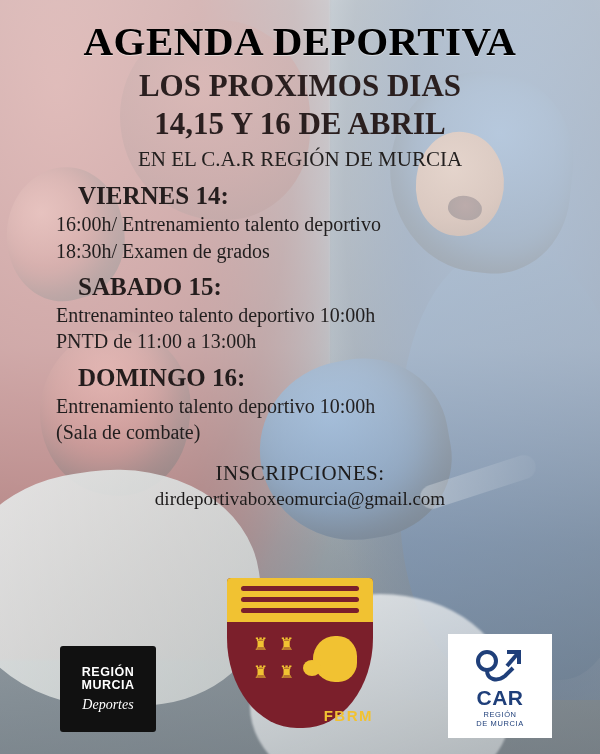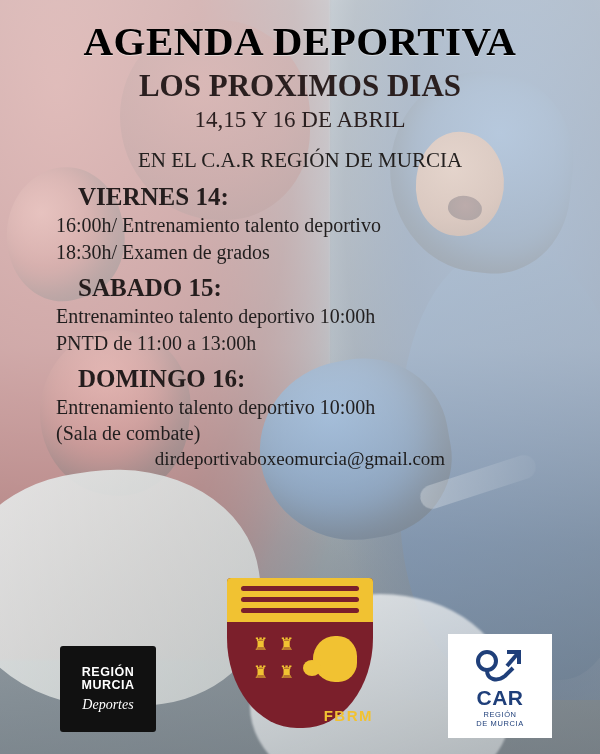--- a/index.html
+++ b/index.html
@@ -147,31 +147,31 @@
     text-shadow: 0 1px 0 rgba(255,255,255,0.45);
   }
   .sub1 {
     font-weight: bold;
     font-size: 31px;
     color: #2a1f1f;
     line-height: 1.1;
     margin: 6px 0 0 0;
   }
   .sub2 {
-    font-weight: normal;
-    font-size: 23px;
+    font-weight: bold;
+    font-size: 31px;
     color: #2a1f1f;
     line-height: 1.1;
     margin: 4px 0 0 0;
   }
   .sub3 {
     font-weight: normal;
     font-size: 21px;
     color: #23201f;
-    margin: 16px 0 4px 0;
+    margin: 6px 0 4px 0;
   }
 
   .block { text-align: left; padding-left: 22px; }
   .day {
     font-weight: bold;
     font-size: 25px;
     color: #241d1d;
     margin: 10px 0 2px 42px;
   }
   .line {
@@ -306,20 +306,21 @@
         <div class="line">Entrenaminteo talento deportivo 10:00h</div>
         <div class="line">PNTD de 11:00 a 13:00h</div>
       </div>
       <div>
         <div class="day">DOMINGO 16:</div>
         <div class="line">Entrenamiento talento deportivo 10:00h</div>
         <div class="line">(Sala de combate)</div>
       </div>
     </div>
 
+    <div class="insc">INSCRIPCIONES:</div>
     <div class="mail">dirdeportivaboxeomurcia@gmail.com</div>
   </div>
 
   <div class="logos">
 
     <div class="logo-region">
       <div class="l1">REGIÓN</div>
       <div class="l2">MURCIA</div>
       <div class="l3">Deportes</div>
     </div>

